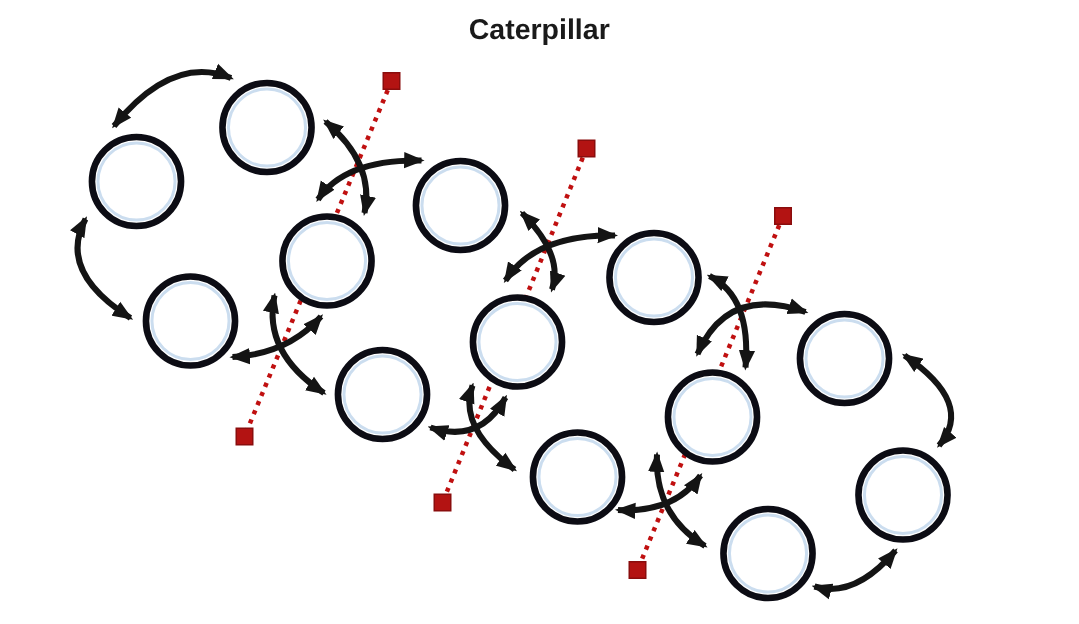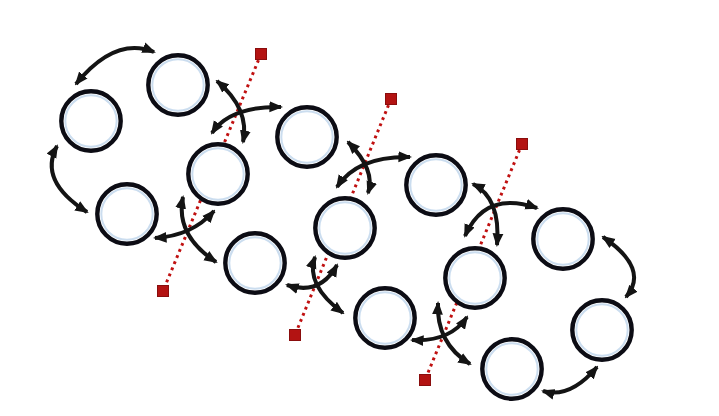--- a/index.html
+++ b/index.html
@@ -30,20 +30,21 @@
   svg.diagram {
     position: absolute;
     top: 0;
     left: 0;
   }
 </style>
 </head>
 <body>
 
 <div class="stage">
+  <div class="title">Caterpillar</div>
   <svg class="diagram" width="719" height="416" viewBox="0 0 719 416">
       <defs>
         <marker id="arrowhead" viewBox="0 0 10 8" refX="8.5" refY="4" markerWidth="3.4" markerHeight="2.9" orient="auto-start-reverse">
           <path d="M0,0 L10,4 L0,8 Z" fill="#141414"></path>
         </marker>
       </defs>
       <line x1="261" y1="54" x2="163" y2="291" stroke="#c01010" stroke-width="3" stroke-dasharray="2.8 3.8"></line>
       <line x1="391" y1="99" x2="295" y2="335" stroke="#c01010" stroke-width="3" stroke-dasharray="2.8 3.8"></line>
       <line x1="522" y1="144" x2="425" y2="380" stroke="#c01010" stroke-width="3" stroke-dasharray="2.8 3.8"></line>
       <g>

